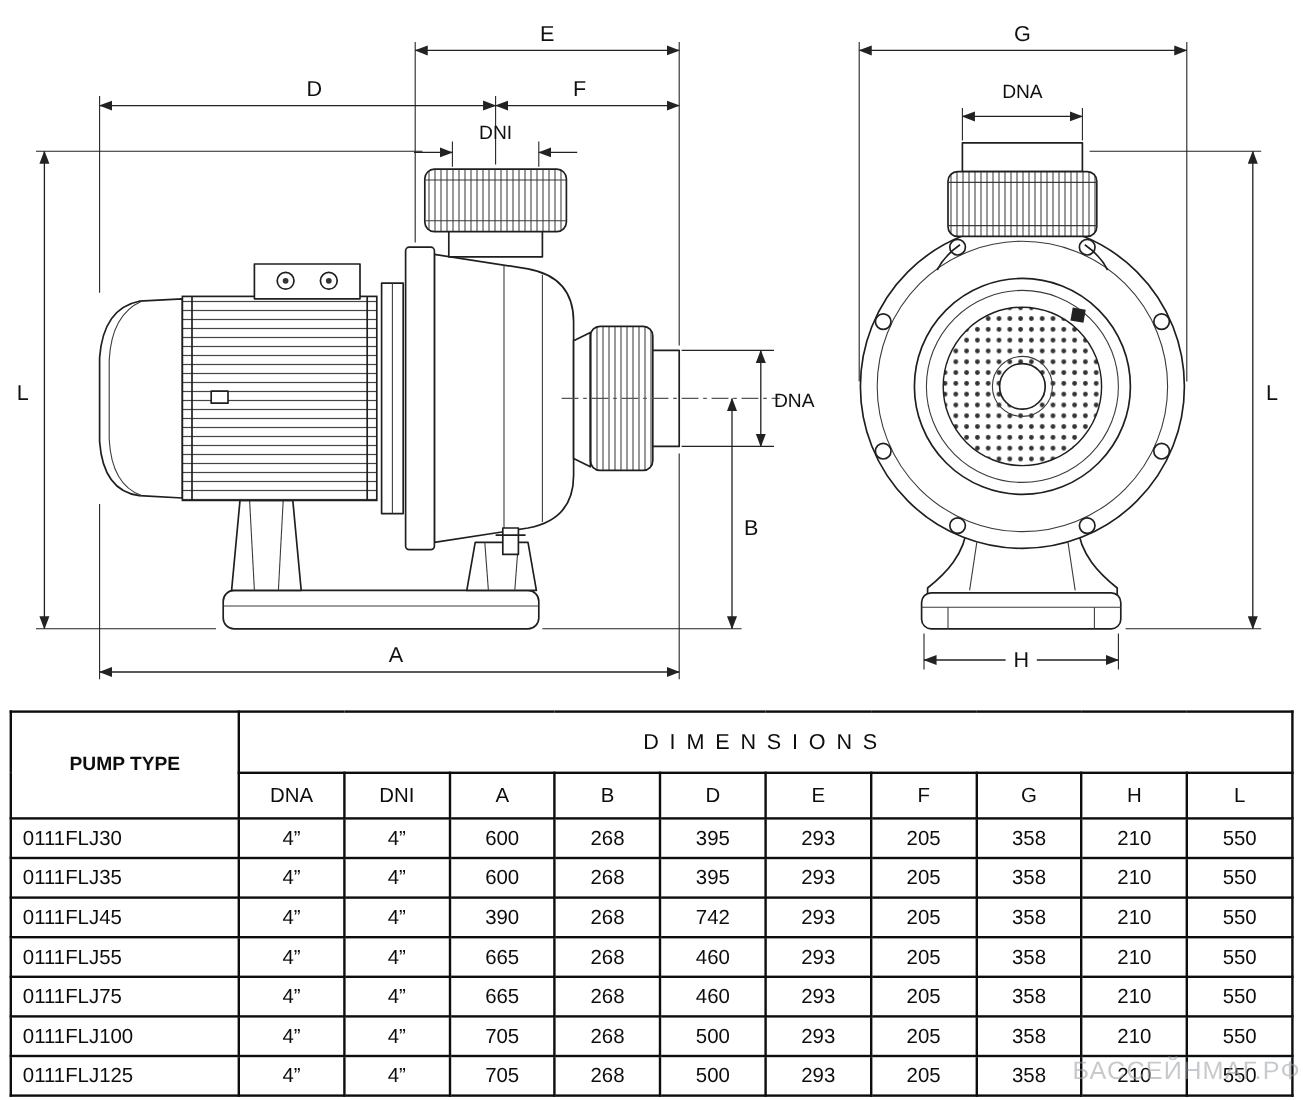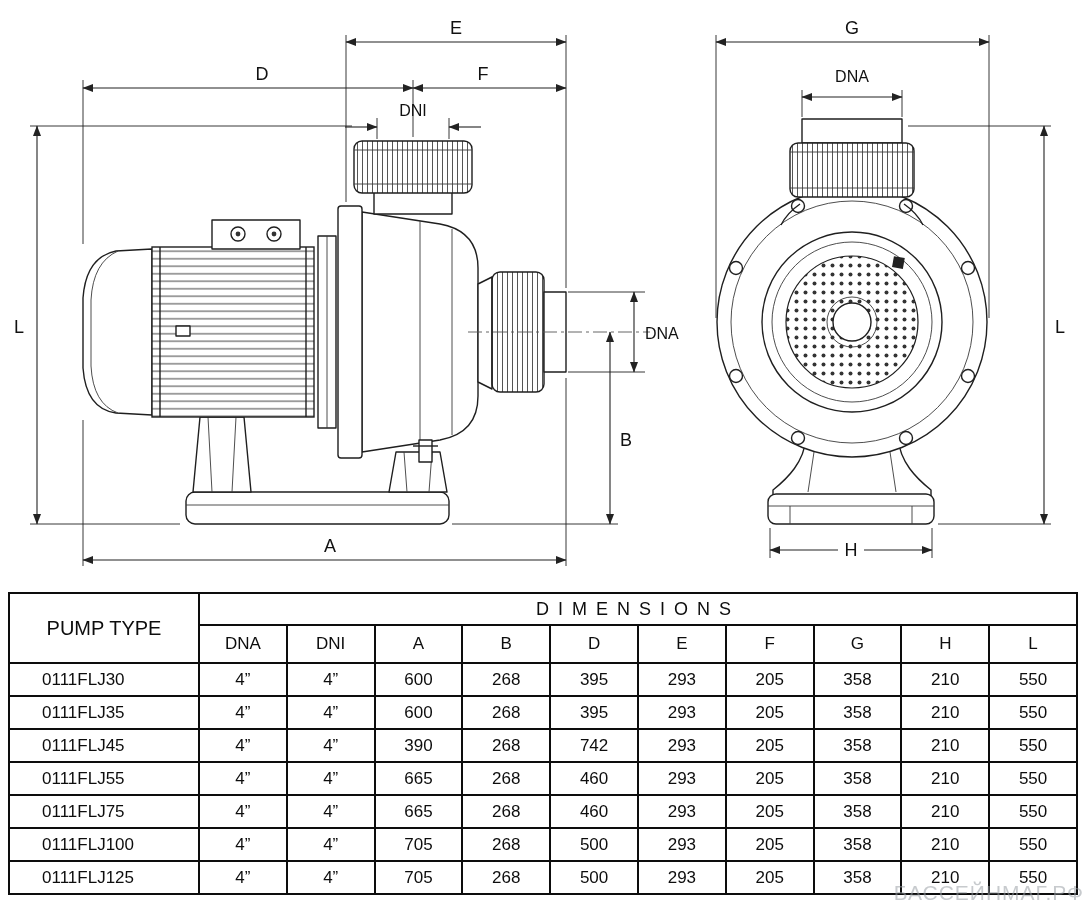--- a/index.html
+++ b/index.html
@@ -22,25 +22,25 @@
   .dim-label-sm { font:16px "Liberation Sans", sans-serif; fill:#111; }
 
   
   .table-wrap { padding:0 8px; margin-top:4px; }
   table { width:100%; border-collapse:collapse; table-layout:fixed; }
   th, td {
     border:2px solid #0d0d0d; text-align:center; vertical-align:middle;
     font-size:17px; font-weight:400; color:#0d0d0d; background:#fff;
   }
   col.c-type { width:190px; }
-  th.dims-h { height:32px; font-size:18px; letter-spacing:9px; font-weight:400; }
-  th.pump-type-h { font-size:20px; font-weight:400;text-align:center; }
+  th.dims-h { height:51px; font-size:18px; letter-spacing:9px; font-weight:400; }
+  th.pump-type-h { font-size:16px; font-weight:700;text-align:center; }
   thead tr.sub th { height:38px; }
   tbody td { height:33px; }
-  tbody td.ptype { text-align:left; padding-left:32px; }
+  tbody td.ptype { text-align:left; padding-left:9px; }
 
   .watermark {
     position:absolute; right:2px; bottom:12px; z-index:5; pointer-events:none;
     font-size:21px; letter-spacing:1px; color:#9aa0a6; opacity:.55; white-space:nowrap;
   }
 </style>
 </head>
 <body>
 
 <div class="diagram">

